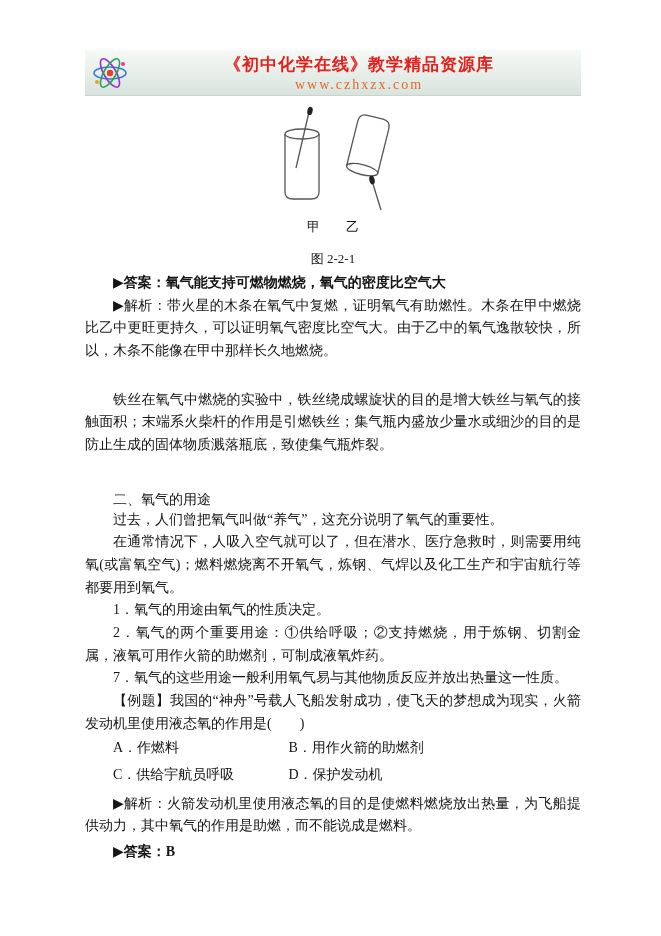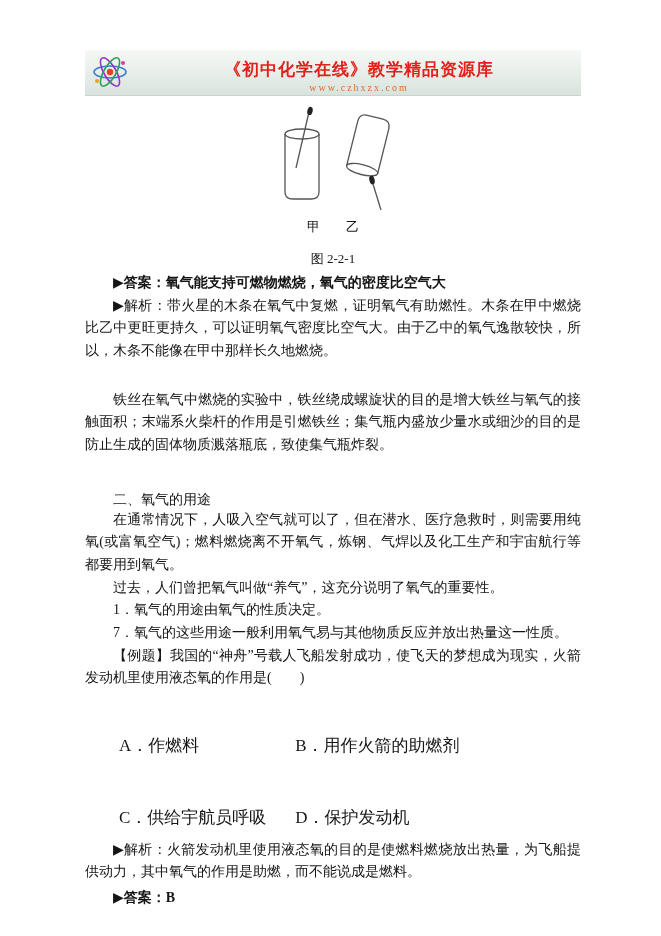--- a/index.html
+++ b/index.html
@@ -9,39 +9,39 @@
     min-height: 936px;
     background: #ffffff;
     font-family: "Liberation Serif", "DejaVu Serif", serif;
     color: #151515;
   }
   .page { padding: 50px 80px 28px 85px; }
 
   
   .header {
     display: flex;
-    align-items: flex-end;
+    align-items: center;
     height: 46px;
     padding: 2px 2px;
     background: linear-gradient(180deg, #f6f9f5 0%, #e6ede8 55%, #d9e3dd 100%);
     border-bottom: 1px solid #c8d4cc;
     margin-bottom: 10px;
   }
   .logo { width: 46px; height: 42px; flex: 0 0 auto; margin-right: 6px; }
   .header-text { flex: 1; text-align: center; }
   .header-title {
     color: #e3201b;
     font-weight: bold;
     font-size: 17px;
     letter-spacing: 1px;
     font-family: "Liberation Serif", serif;
   }
   .header-url {
     color: #e06a2b;
-    font-size: 10px;
+    font-size: 14px;
     letter-spacing: 2px;
     margin-top: 1px;
   }
 
   
   .para {
     font-size: 14px;
     line-height: 1.62;
     text-align: justify;
     margin: 0;
@@ -64,23 +64,22 @@
     justify-content: center;
     gap: 26px;
     font-size: 13px;
     margin-top: -4px;
   }
   .figure-caption { font-size: 13px; margin-top: 14px; }
 
   
   .options-row {
     padding-left: 2em;
-    font-size: 17px;
+    font-size: 14px;
     line-height: 1.9;
-    margin-top: 40px;
   }
   .options-row .col1 { display: inline-block; width: 172px; }
 </style>
 </head>
 <body>
 
 <div class="page">
 
   <div class="header">
     <svg class="logo" viewBox="0 0 46 42">
@@ -132,23 +131,24 @@
   <p class="para indent answer">▶答案：氧气能支持可燃物燃烧，氧气的密度比空气大</p>
   <p class="para indent">▶解析：带火星的木条在氧气中复燃，证明氧气有助燃性。木条在甲中燃烧比乙中更旺更持久，可以证明氧气密度比空气大。由于乙中的氧气逸散较快，所以，木条不能像在甲中那样长久地燃烧。</p>
 
   <div class="gap-md"></div>
 
   <p class="para indent">铁丝在氧气中燃烧的实验中，铁丝绕成螺旋状的目的是增大铁丝与氧气的接触面积；末端系火柴杆的作用是引燃铁丝；集气瓶内盛放少量水或细沙的目的是防止生成的固体物质溅落瓶底，致使集气瓶炸裂。</p>
 
   <div class="gap-lg"></div>
 
   <p class="heading">二、氧气的用途</p>
+  <p class="para indent">过去，人们曾把氧气叫做“养气”，这充分说明了氧气的重要性。</p>
   <p class="para indent">在通常情况下，人吸入空气就可以了，但在潜水、医疗急救时，则需要用纯氧(或富氧空气)；燃料燃烧离不开氧气，炼钢、气焊以及化工生产和宇宙航行等都要用到氧气。</p>
-  <p class="para indent">过去，人们曾把氧气叫做“养气”，这充分说明了氧气的重要性。</p>
   <p class="para indent">1．氧气的用途由氧气的性质决定。</p>
+  <p class="para indent">2．氧气的两个重要用途：①供给呼吸；②支持燃烧，用于炼钢、切割金属，液氧可用作火箭的助燃剂，可制成液氧炸药。</p>
   <p class="para indent">7．氧气的这些用途一般利用氧气易与其他物质反应并放出热量这一性质。</p>
   <p class="para indent">【例题】我国的“神舟”号载人飞船发射成功，使飞天的梦想成为现实，火箭发动机里使用液态氧的作用是(　　)</p>
 
   <div class="options-row">
     <span class="col1">A．作燃料</span>
     <span>B．用作火箭的助燃剂</span>
   </div>
   <div class="options-row">
     <span class="col1">C．供给宇航员呼吸</span>
     <span>D．保护发动机</span>

